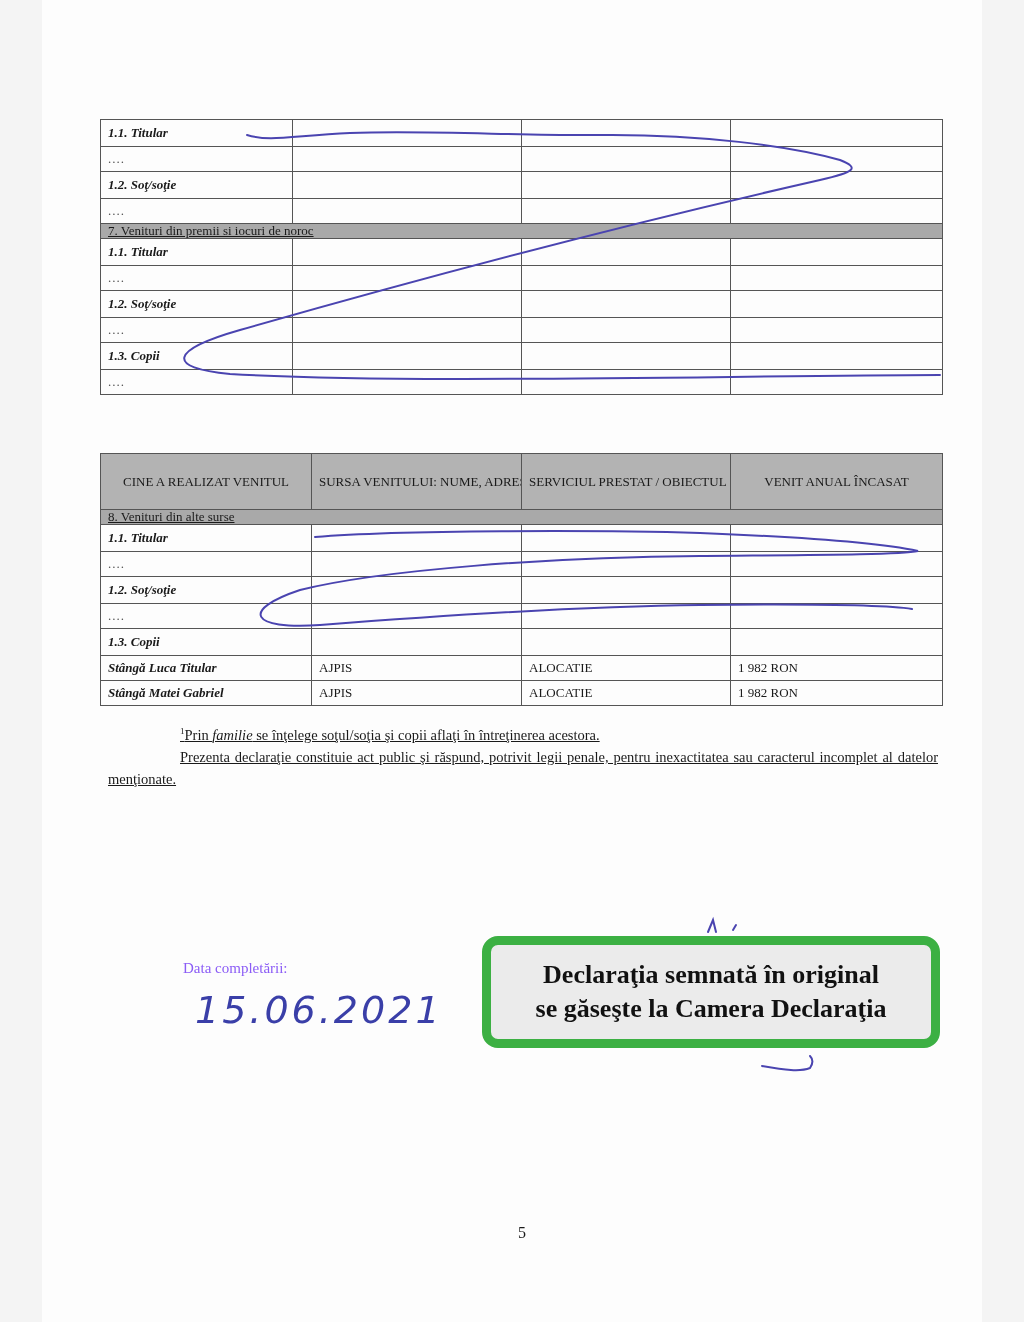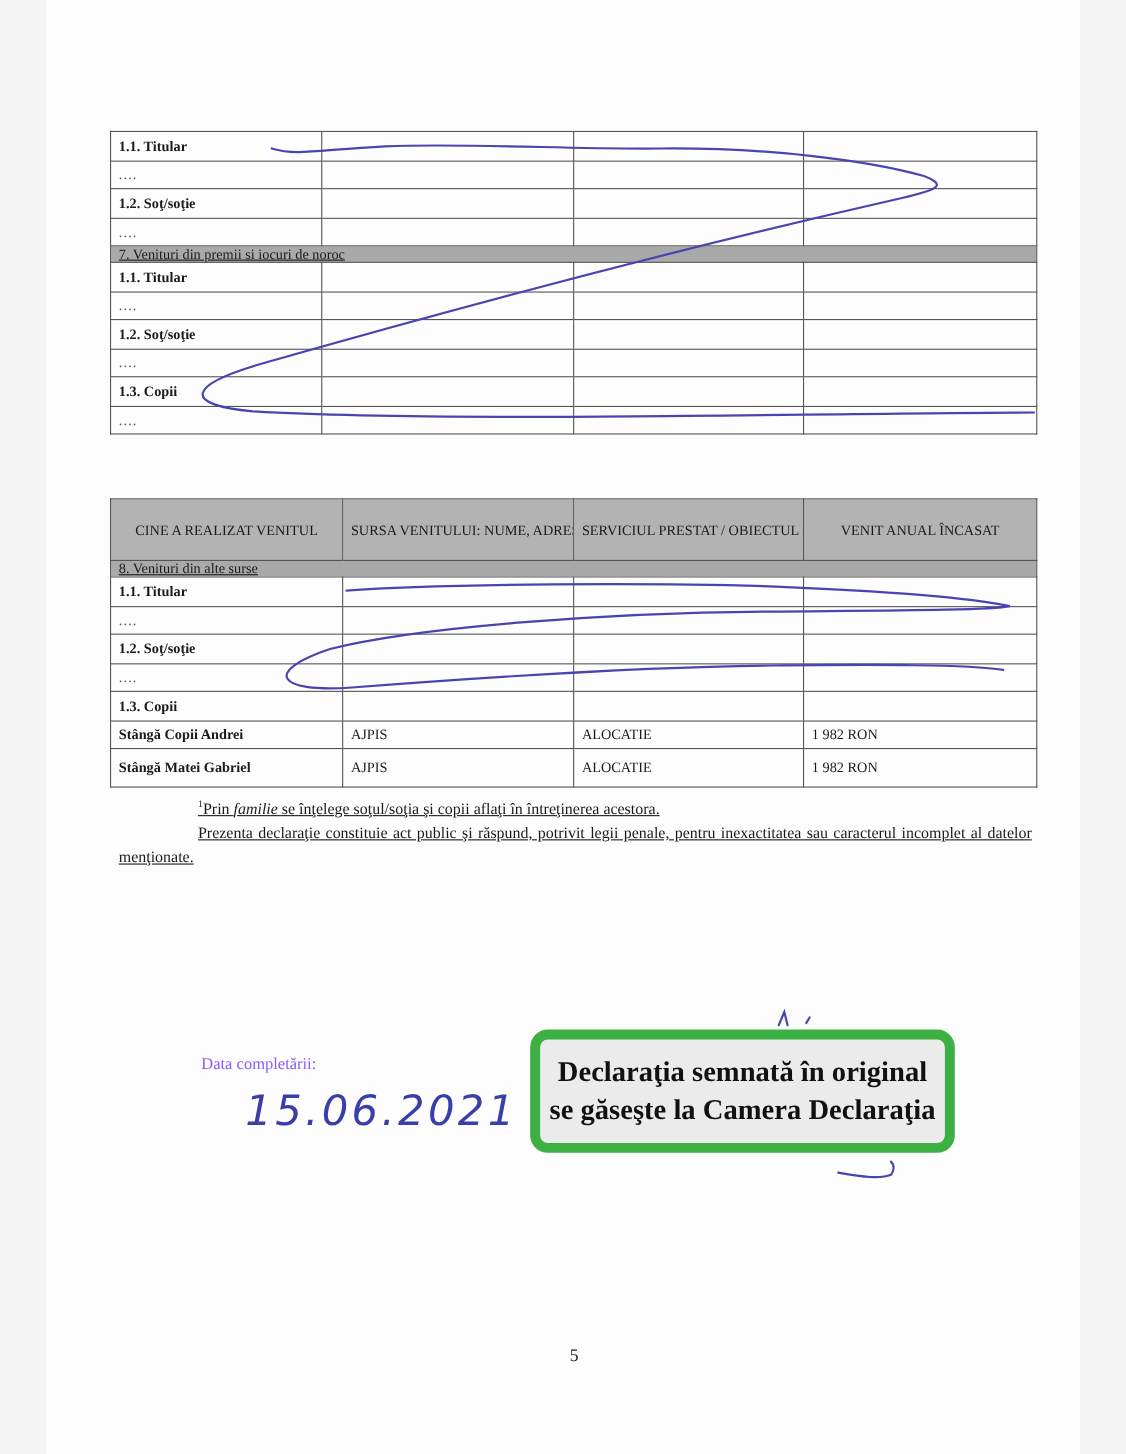--- a/index.html
+++ b/index.html
@@ -13,44 +13,44 @@
     position: absolute; left: 42px; top: 0; width: 940px; height: 1322px;
     background: #fdfdfd;
   }
   table.grid {
     position: absolute; border-collapse: collapse; table-layout: fixed;
   }
   table.grid td, table.grid th {
     border: 1.5px solid #555; padding: 0 7px; font-size: 13px; vertical-align: middle;
     overflow: hidden; white-space: nowrap;
   }
-  .lbl { font-weight: bold; font-size: 13px; }
+  .lbl { font-weight: bold; font-size: 13px; font-style: italic; }
   .dots { font-size: 9px; color: #555; letter-spacing: 1px; }
   .section td {
     background: #a9a9a9; font-size: 13px; text-decoration: underline; padding: 0 7px;
     height: 14px; line-height: 14px; margin-top: 20px;
   }
   .hdr th {
     background: #b3b3b3; font-weight: normal; font-size: 13px; line-height: 16px;
     text-align: center; vertical-align: top; padding-top: 2px; white-space: normal;
   }
   .val { font-size: 20px; font-family: "Liberation Serif", serif; margin-top: 17px; }
   .notes {
     position: absolute; left: 108px; top: 720px; width: 830px; font-size: 14.5px; line-height: 22px;
   }
   .notes p { margin: 0; text-align: justify; text-decoration: underline; }
   .notes .ind { text-indent: 72px; }
   .notes sup { font-size: 9px; }
   .date-label { position: absolute; left: 183px; top: 960px; font-size: 15px; color: #8b5cf6; }
   .date-val {
     position: absolute; left: 195px; top: 988px; font-size: 38px; color: #3a3fa8;
-    font-family: "DejaVu Sans", sans-serif; font-style: italic; letter-spacing: 3px; font-weight: 300; margin-left: 28px;
+    font-family: "DejaVu Sans", sans-serif; font-style: italic; letter-spacing: 3px; font-weight: 300;
   }
   .stamp {
-    position: absolute; left: 482px; top: 936px; width: 386px; height: 112px;
+    position: absolute; left: 482px; top: 936px; width: 458px; height: 112px;
     border: 9px solid #3cb043; border-radius: 16px; background: #ebebeb; box-sizing: border-box;
     display: flex; flex-direction: column; justify-content: center; align-items: center;
     font-weight: bold; font-size: 26px; line-height: 34px; color: #111;
   }
   .page-num { position: absolute; left: 518px; top: 1224px; font-size: 16px; }
   svg.ink { position: absolute; left: 0; top: 0; pointer-events: none; }
 </style>
 </head>
 <body>
 
@@ -171,26 +171,26 @@
         <td></td>
         <td></td>
       </tr>
   <tr style="height:27px">
         <td class="lbl">1.3. Copii</td>
         <td></td>
         <td></td>
         <td></td>
       </tr>
   <tr style="height:25px">
-    <td class="lbl">Stângă Copii Andrei</td>
+    <td class="lbl">Stângă Luca Titular</td>
     <td class="val">AJPIS</td>
     <td class="val">ALOCATIE</td>
     <td class="val">1 982 RON</td>
   </tr>
-  <tr style="height:35px">
+  <tr style="height:25px">
     <td class="lbl">Stângă Matei Gabriel</td>
     <td class="val">AJPIS</td>
     <td class="val">ALOCATIE</td>
     <td class="val">1 982 RON</td>
   </tr>
 </tbody>
   </table>
 
 <svg class="ink" width="1024" height="1322">
   <g fill="none" stroke="#4a44b0" stroke-width="2" stroke-linecap="round">

